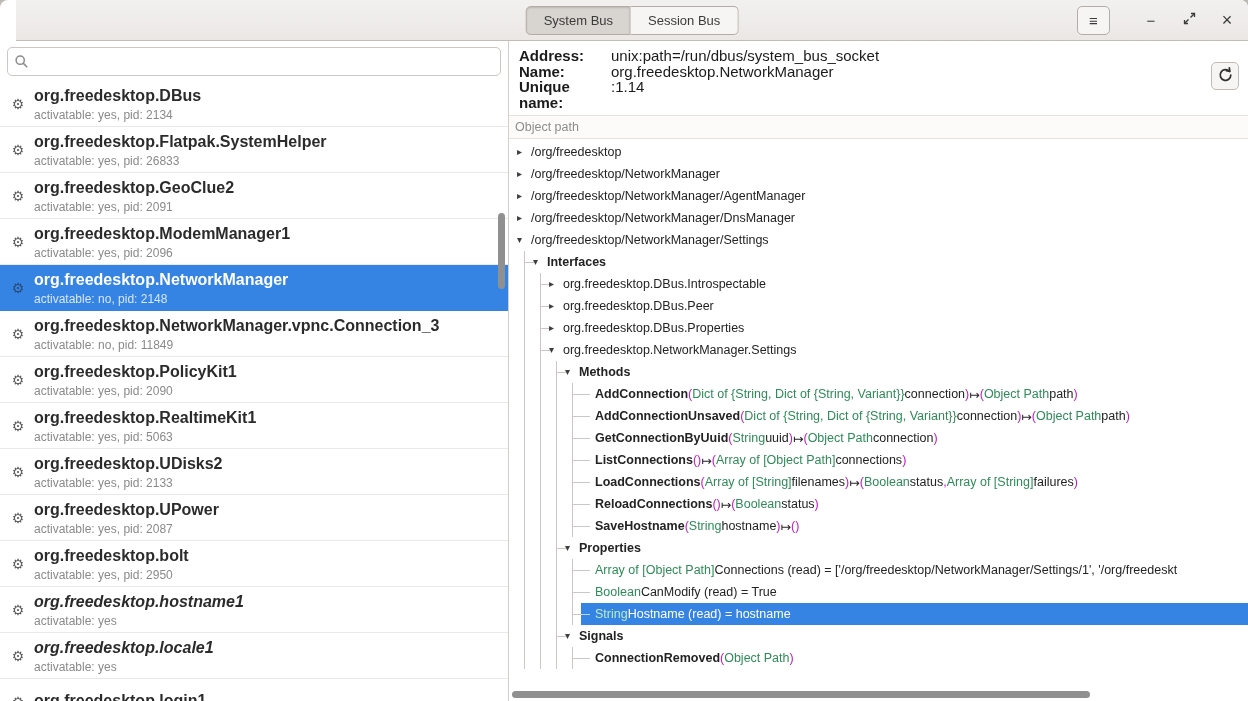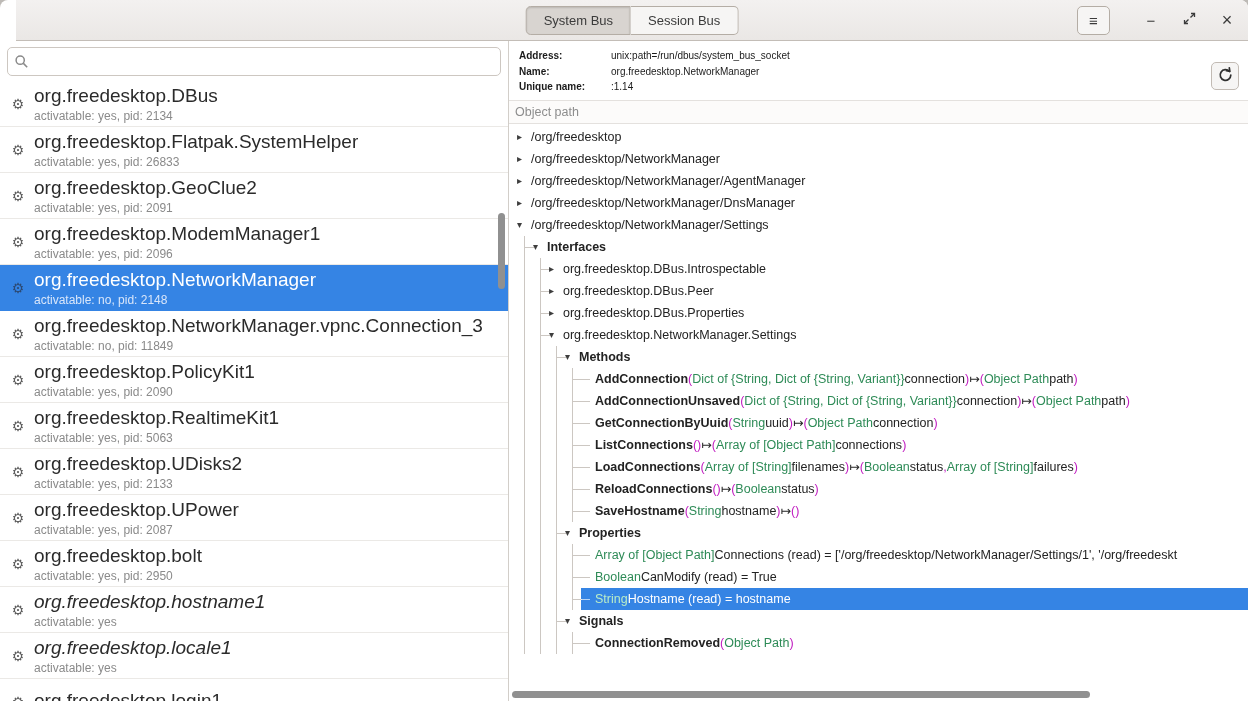--- a/index.html
+++ b/index.html
@@ -26,35 +26,35 @@
   
   .search-wrap{padding:6px 7px 5px 7px;position:relative;flex:0 0 auto;}
   .search-input{width:100%;height:29px;box-sizing:border-box;border:1px solid #cdc7c1;border-radius:5px;padding:0 8px 0 28px;font-size:13px;font-family:inherit;color:#2c2c2c;background:#fff;outline:none;}
   .search-icon{position:absolute;left:14px;top:13px;width:15px;height:15px;pointer-events:none;}
 
   
   .service-list{flex:1;overflow:hidden;}
   .service-row{height:46px;box-sizing:border-box;display:flex;align-items:center;padding:0 8px;border-bottom:1px solid #ebe9e6;}
   .service-row .gear{width:20px;flex:0 0 20px;font-size:14px;color:#5e5e5e;text-align:center;}
   .service-text{margin-left:6px;overflow:hidden;}
-  .service-name{font-size:19px;font-weight:400;color:#2b2b2b;line-height:1.25;white-space:nowrap;}
+  .service-name{font-size:16px;font-weight:700;color:#2b2b2b;line-height:1.25;white-space:nowrap;}
   .service-sub{font-size:12px;color:#8a8a8a;margin-top:2px;white-space:nowrap;}
   .service-row.italic .service-name{font-style:italic;}
   .service-row.selected{background:#3584e4;border-bottom-color:#3584e4;}
   .service-row.selected .service-name{color:#fff;}
   .service-row.selected .service-sub{color:#d9e6fa;}
   .service-row.selected .gear{color:#2c4a74;}
 
   
   .v-thumb{position:absolute;right:3px;top:172px;width:7px;height:76px;background:#909090;border-radius:4px;}
   .h-thumb{position:absolute;left:3px;bottom:3px;width:578px;height:7px;background:#909090;border-radius:4px;}
 
   
   .info{padding:7px 10px 5px 10px;position:relative;flex:0 0 auto;}
-  .info-row{display:flex;font-size:10px;line-height:15.5px;color:#1b1b1b;}
+  .info-row{display:flex;font-size:15px;line-height:15.5px;color:#1b1b1b;}
   .info-label{flex:0 0 92px;font-weight:700;}
   .info-value{white-space:nowrap;}
   .refresh-btn{position:absolute;top:21px;right:9px;width:28px;height:28px;border:1px solid #c2bbb4;border-radius:5px;background:#f6f5f4;display:flex;align-items:center;justify-content:center;padding:0;}
   .col-header{flex:0 0 22px;height:22px;line-height:22px;font-size:12.5px;color:#8d8d8d;padding-left:6px;background:#fcfbfa;border-top:1px solid #e4e1de;border-bottom:1px solid #e4e1de;}
 
   
   .tree{flex:1;overflow:hidden;padding-top:2px;}
   .tree-row{height:22px;display:flex;align-items:center;padding-left:8px;font-size:12.5px;color:#232323;white-space:nowrap;}
   .guide{flex:0 0 16px;width:16px;height:22px;position:relative;}
   .guide::before{content:"";position:absolute;left:7px;top:0;bottom:0;width:1px;background:#ccc7c2;}

